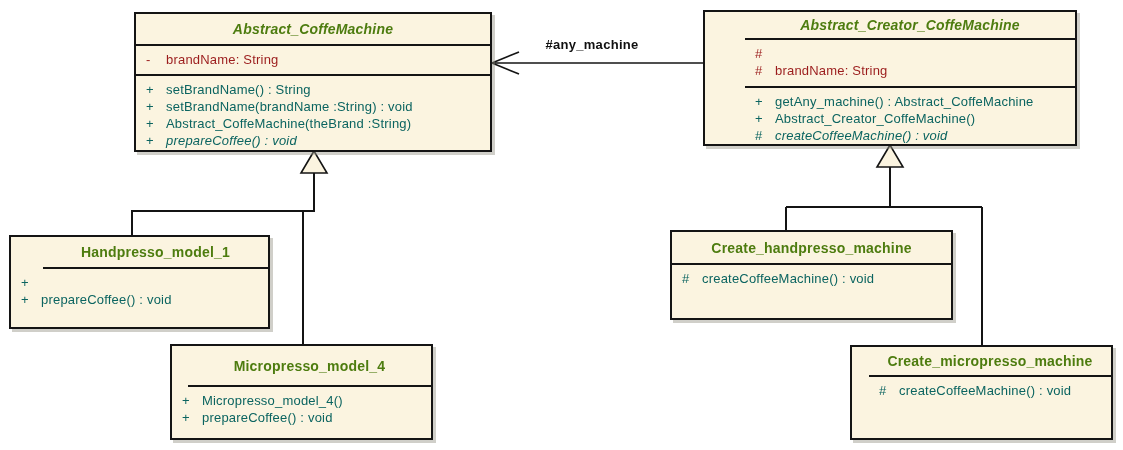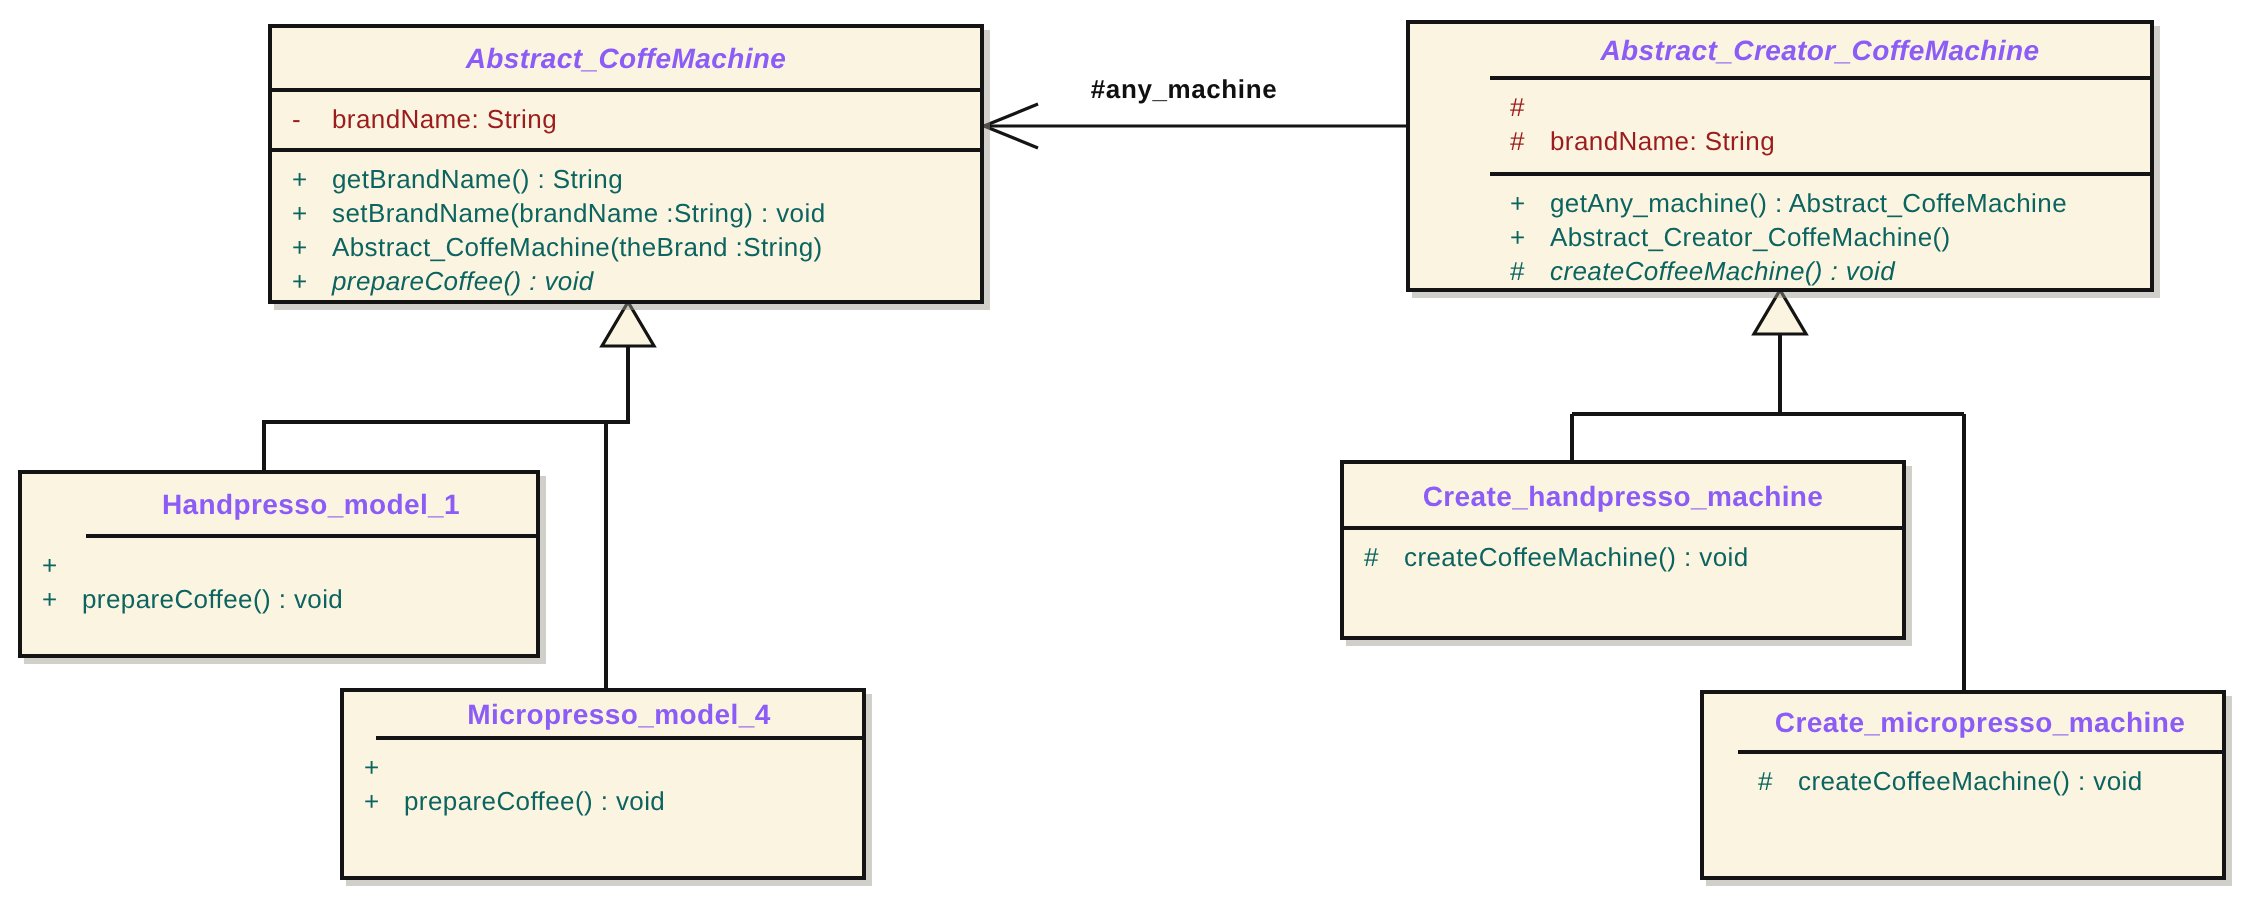--- a/index.html
+++ b/index.html
@@ -16,21 +16,21 @@
     box-sizing:border-box;
     background:var(--box-fill,#FBF4E0);
     border:2px solid var(--border,#141414);
     box-shadow:3px 3px 0 rgba(150,148,135,0.45);
     display:flex;flex-direction:column;
   }
   .uml-title{
     box-sizing:border-box;
     border-bottom:2px solid var(--border,#141414);
     display:flex;align-items:center;justify-content:center;
-    font-weight:bold;font-size:14px;color:#8b5cf6;
+    font-weight:bold;font-size:14px;color:#4d7c0f;
     letter-spacing:0.2px;
     flex:none;
   }
   .uml-title.abstract{font-style:italic;}
   .compartment{
     box-sizing:border-box;
     padding-top:5px;
     overflow:hidden;
   }
   .compartment.attrs{border-bottom:2px solid var(--border,#141414);flex:none;}
@@ -77,21 +77,21 @@
     <div class="uml-title abstract" style="height:32px;">Abstract_CoffeMachine</div>
     <div class="compartment attrs" style="height:30px;">
         <div class="member">
           <span class="vis">-</span>
           <span class="txt">brandName: String</span>
         </div>
       </div>
     <div class="compartment methods">
         <div class="member">
           <span class="vis">+</span>
-          <span class="txt">getBrandName() : String</span>
+          <span class="txt">setBrandName() : String</span>
         </div>
         <div class="member">
           <span class="vis">+</span>
           <span class="txt">setBrandName(brandName :String) : void</span>
         </div>
         <div class="member">
           <span class="vis">+</span>
           <span class="txt">Abstract_CoffeMachine(theBrand :String)</span>
         </div>
         <div class="member">
@@ -135,24 +135,25 @@
           <span class="vis">+</span>
         </div>
         <div class="member">
           <span class="vis">+</span>
           <span class="txt">prepareCoffee() : void</span>
         </div>
       </div>
   </div>
 
   <div class="uml-class" style="left:170px;top:344px;width:263px;height:96px;">
-    <div class="uml-title" style="height:24px;margin-left:16px;">Micropresso_model_4</div>
+    <div class="uml-title" style="height:41px;margin-left:16px;">Micropresso_model_4</div>
     <div class="compartment methods">
         <div class="member">
           <span class="vis">+</span>
+          <span class="txt">Micropresso_model_4()</span>
         </div>
         <div class="member">
           <span class="vis">+</span>
           <span class="txt">prepareCoffee() : void</span>
         </div>
       </div>
   </div>
 
   <div class="uml-class" style="left:670px;top:230px;width:283px;height:90px;">
     <div class="uml-title" style="height:33px;">Create_handpresso_machine</div>

